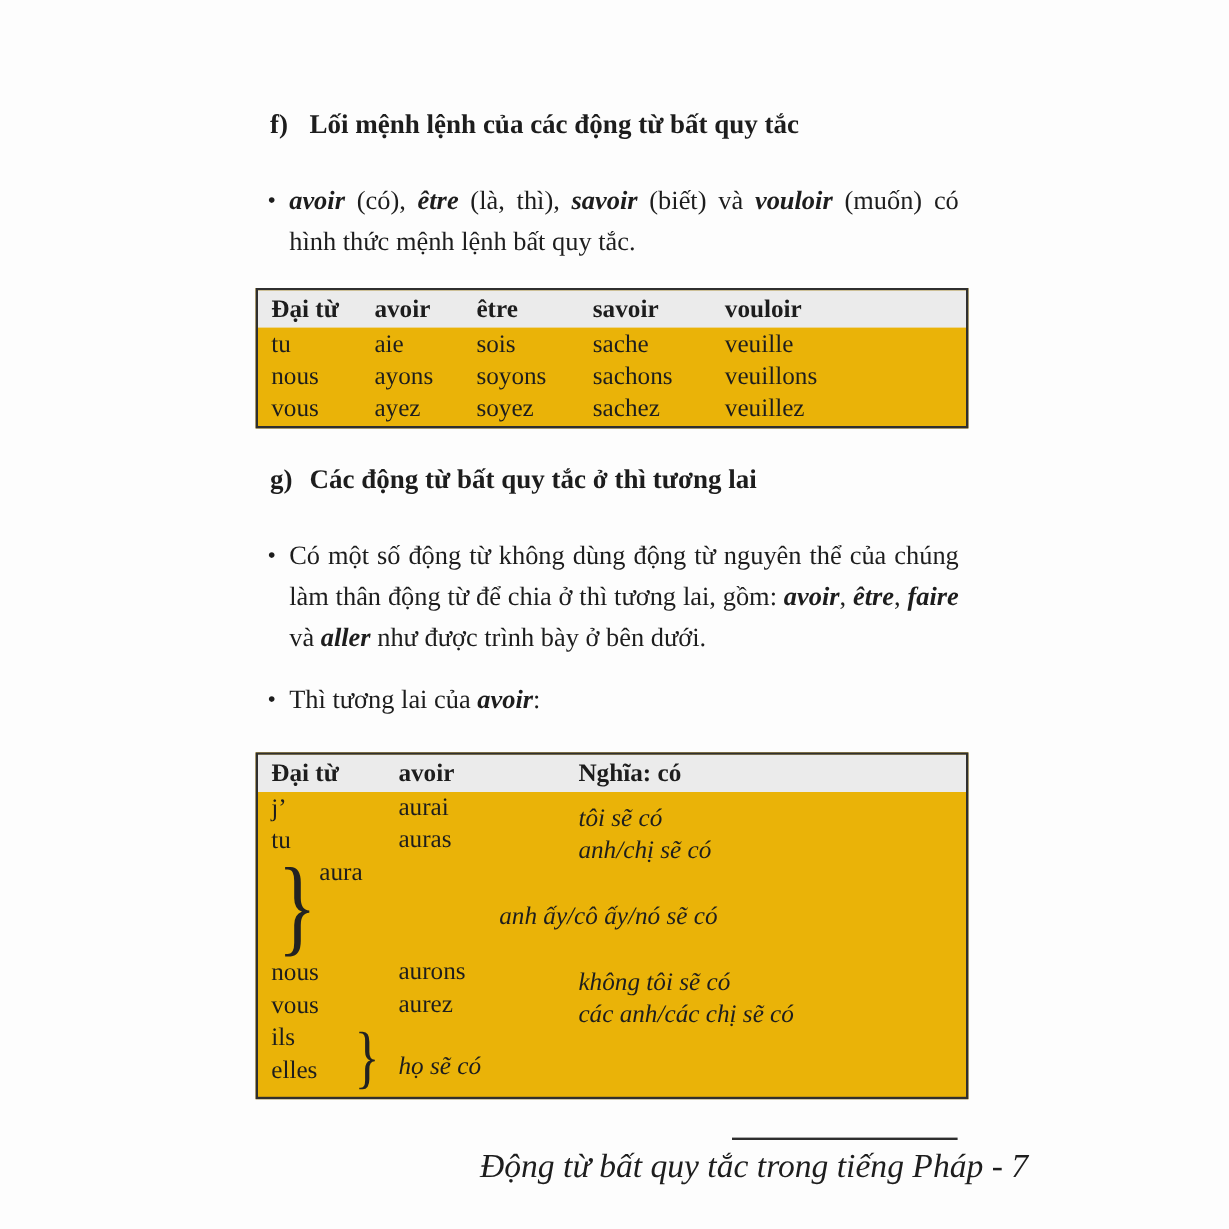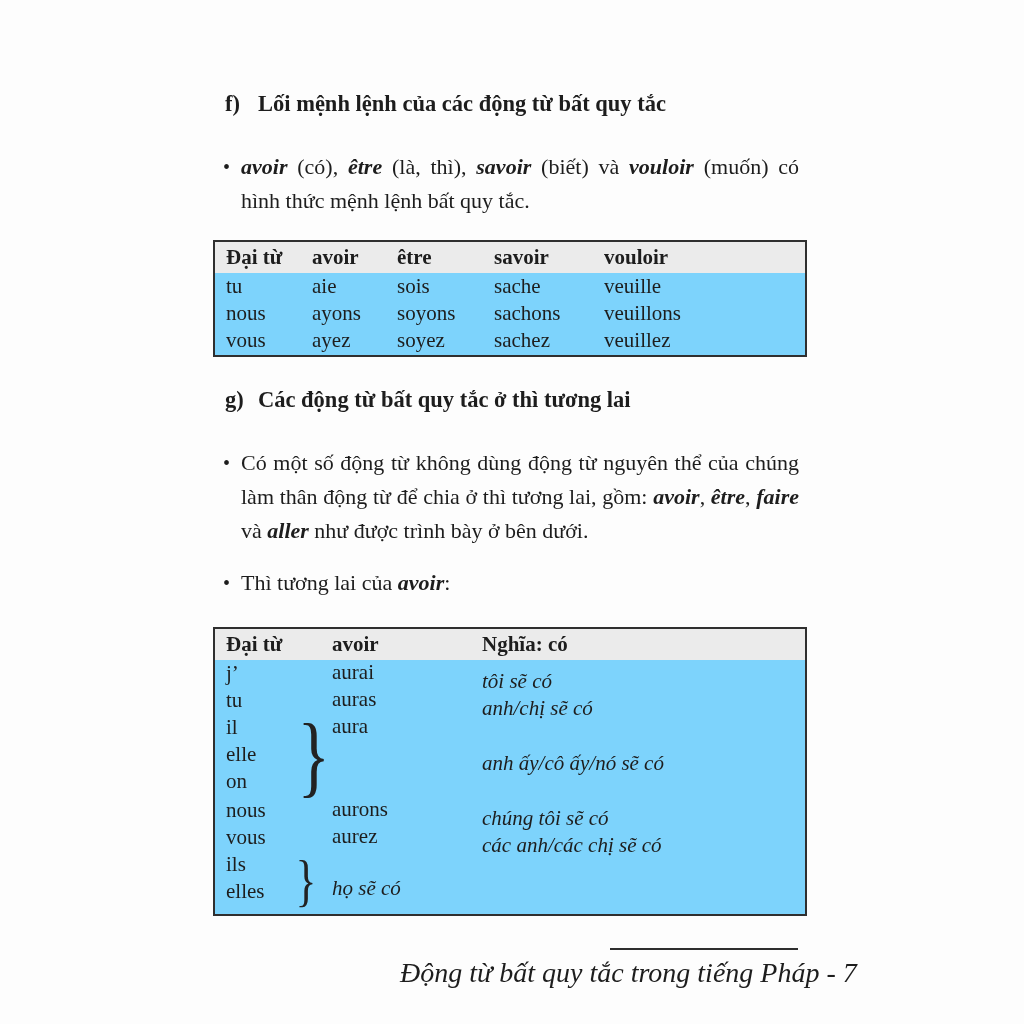--- a/index.html
+++ b/index.html
@@ -28,21 +28,21 @@
     display:flex; font-size:22px; line-height:34px;
   }
   .marker { width:18px; flex:none; font-size:20px; }
   .btext { flex:1; text-align:justify; }
   .btext.nowrapline { text-align:left; }
   .vb { font-weight:bold; font-style:italic; }
 
   
   .tbl {
     position:absolute; left:213px; width:594px;
-    border:2px solid #2f2f2f; background:#7dd3fc;
+    border:2px solid #2f2f2f; background:#eab308;
     box-sizing:border-box; font-size:21px;
   }
   .trow { display:flex; padding:0 10px 0 11px; align-items:stretch; }
   .thead {
     background:#ebebeb; font-weight:bold;
     height:31px; line-height:31px;
   }
   
   .t1 .trow.data { height:27px; line-height:27px; }
   .t1 .c0 { width:86px; }  .t1 .c1 { width:85px; }
@@ -161,44 +161,39 @@
       <span class="b-col"></span>
       <span class="v-col">
           <span>auras</span>
         </span>
       <span class="m-col">
           <span>anh/chị sẽ có</span>
         </span>
     </div>
 
     <div class="trow g3">
-      <span class="p-col">
-        <div class="pline">il</div>
-        <div class="pline">elle</div>
-        <div class="pline">on</div>
-      </span>
       <span class="b-col">
           <span class="brace b3">}</span>
         </span>
       <span class="v-col">
           <span>aura</span>
         </span>
       <span class="m-col">
           <span>anh ấy/cô ấy/nó sẽ có</span>
         </span>
     </div>
 
     <div class="trow single">
       <span class="p-col">nous</span>
       <span class="b-col"></span>
       <span class="v-col">
           <span>aurons</span>
         </span>
       <span class="m-col">
-          <span>chúng tôi sẽ có</span>
+          <span>không tôi sẽ có</span>
         </span>
     </div>
 
     <div class="trow single">
       <span class="p-col">vous</span>
       <span class="b-col"></span>
       <span class="v-col">
           <span>aurez</span>
         </span>
       <span class="m-col">

